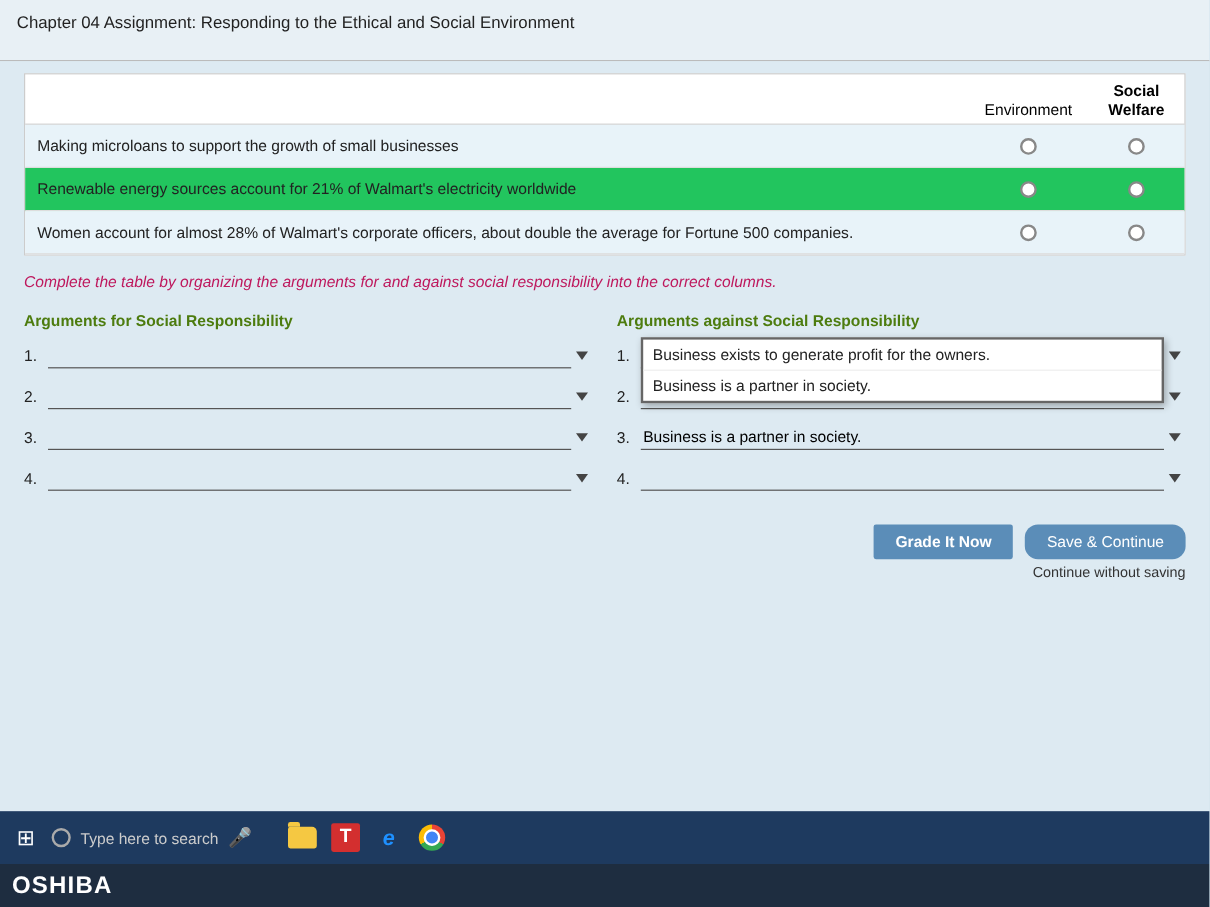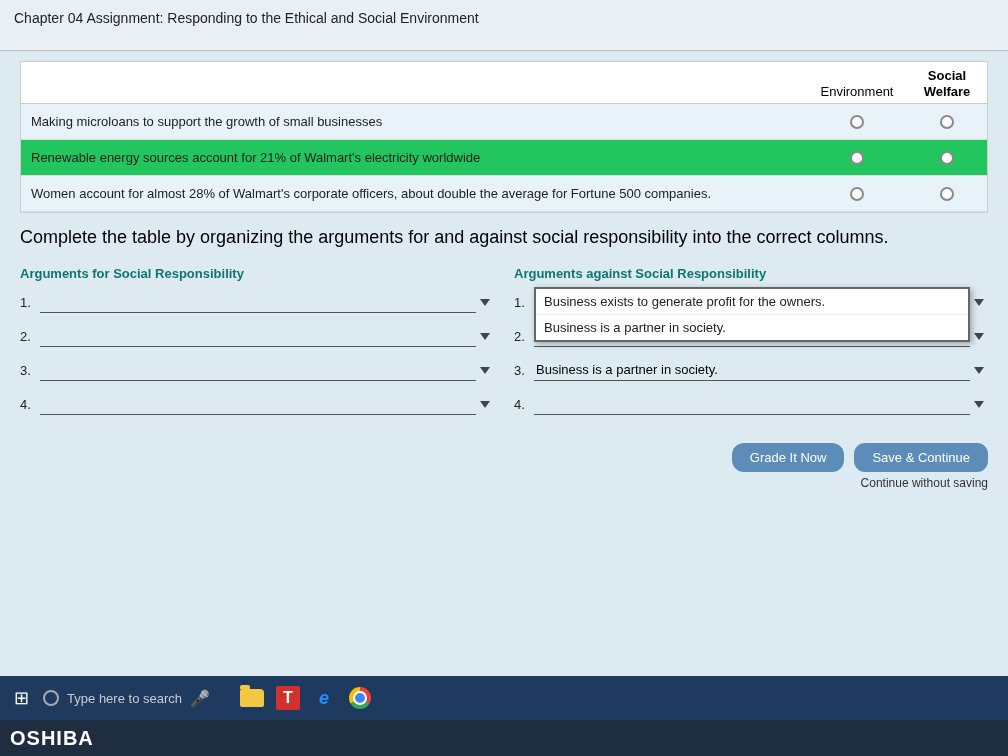--- a/index.html
+++ b/index.html
@@ -113,39 +113,40 @@
       height: 14px;
       border-radius: 50%;
       border: 2px solid #888;
       background: white;
       cursor: pointer;
     }
 
     
     .instructions {
       padding: 14px 0 8px 0;
-      font-size: 18px;
-      color: #000000;
+      font-style: italic;
+      font-size: 13px;
+      color: #be185d;
     }
 
     
     .arguments-section {
       display: flex;
       gap: 20px;
       margin-top: 10px;
     }
 
     .arguments-column {
       flex: 1;
     }
 
     .arguments-title {
       font-weight: bold;
       font-size: 13px;
-      color: #0f766e;
+      color: #4d7c0f;
       margin-bottom: 10px;
     }
 
     .argument-row {
       display: flex;
       align-items: center;
       margin-bottom: 12px;
     }
 
     .argument-number {
@@ -221,21 +222,22 @@
       align-items: center;
     }
 
     .btn-grade {
       background: #5b8db8;
       color: white;
       border: none;
       padding: 7px 18px;
       font-size: 13px;
       cursor: pointer;
-      border-radius: 12px;
+      border-radius: 2px;
+      font-weight: bold;
     }
 
     .btn-save {
       background: #5b8db8;
       color: white;
       border: none;
       padding: 7px 18px;
       font-size: 13px;
       cursor: pointer;
       border-radius: 11px;

